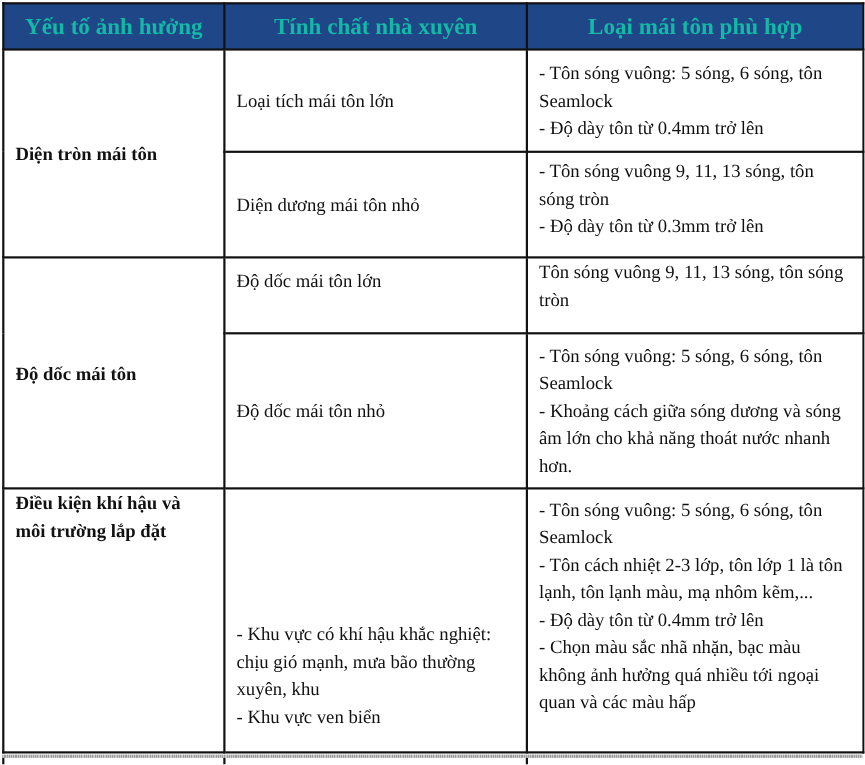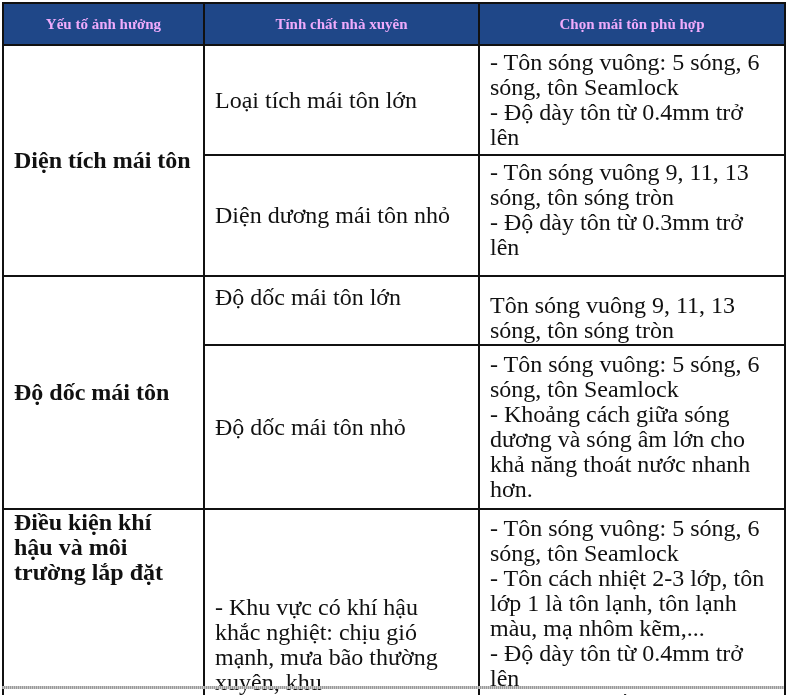--- a/index.html
+++ b/index.html
@@ -1,23 +1,23 @@
 <!DOCTYPE html>
 <html><head>
 <meta charset="utf-8">
 <style>
   html, body { margin:0; padding:0; background:#ffffff; }
   body { width:786px; height:695px; overflow:hidden; position:relative;
          font-family:"Liberation Serif","DejaVu Serif",serif; color:#111; }
   table.grid { position:absolute; left:2px; top:2px; border-collapse:collapse;
                table-layout:fixed; width:782px; }
   table.grid td, table.grid th { border:2px solid #111; vertical-align:middle;
-               padding:0 10px; font-size:24px; line-height:25px; }
-  table.grid th { background:#1f4788; color:#f0abfc; font-weight:bold;
-                  text-align:center; height:40px; font-size:15px; }
+               padding:0 10px; font-size:17px; line-height:25px; }
+  table.grid th { background:#1f4788; color:#14b8a6; font-weight:bold;
+                  text-align:center; height:40px; font-size:21px; }
   td.factor { font-weight:bold; }
   td.cell-text { white-space:pre-line; }
   .bottom-rule { position:absolute; left:2px; top:686px; width:782px; height:3px;
                  background:repeating-linear-gradient(90deg,#9a9a9a 0 1px,#c8c8c8 1px 2px); }
   .stub-l { position:absolute; left:2px; top:689px; width:2px; height:6px; background:#111; }
   .stub-m { position:absolute; left:203px; top:689px; width:2px; height:6px; background:#111; }
   .stub-r { position:absolute; left:478px; top:689px; width:2px; height:6px; background:#111; }
 </style>
 </head>
 <body>
@@ -25,51 +25,51 @@
 <table class="grid">
   <colgroup>
     <col style="width:201px">
     <col style="width:275px">
     <col style="width:306px">
   </colgroup>
   <thead>
     <tr>
       <th>Yếu tố ảnh hưởng</th>
       <th>Tính chất nhà xuyên</th>
-      <th>Chọn mái tôn phù hợp</th>
+      <th>Loại mái tôn phù hợp</th>
     </tr>
   </thead>
   <tbody>
 
     <tr style="height:93px">
-      <td rowspan="2" class="factor">Diện tích mái tôn</td>
+      <td rowspan="2" class="factor">Diện tròn mái tôn</td>
       <td class="cell-text">Loại tích mái tôn lớn</td>
       <td class="cell-text" style="padding-top:4px;padding-bottom:4px;">- Tôn sóng vuông: 5 sóng, 6 sóng, tôn Seamlock
 - Độ dày tôn từ 0.4mm trở lên</td>
     </tr>
     <tr style="height:93px">
       <td class="cell-text">Diện dương mái tôn nhỏ</td>
       <td class="cell-text" style="padding-top:4px;padding-bottom:15px;">- Tôn sóng vuông 9, 11, 13 sóng, tôn sóng tròn
 - Độ dày tôn từ 0.3mm trở lên</td>
     </tr>
 
     <tr style="height:69px">
       <td rowspan="2" class="factor">Độ dốc mái tôn</td>
       <td class="cell-text" style="vertical-align:top;padding-top:8px;margin-top:12px;">Độ dốc mái tôn lớn</td>
-      <td class="cell-text" style="vertical-align:top;padding-top:16px;border-radius:27px;">Tôn sóng vuông 9, 11, 13 sóng, tôn sóng tròn</td>
+      <td class="cell-text" style="vertical-align:top;padding-top:0;border-radius:27px;">Tôn sóng vuông 9, 11, 13 sóng, tôn sóng tròn</td>
     </tr>
     <tr style="height:141px">
       <td class="cell-text">Độ dốc mái tôn nhỏ</td>
       <td class="cell-text" style="padding-top:6px;padding-bottom:6px;">- Tôn sóng vuông: 5 sóng, 6 sóng, tôn Seamlock
 - Khoảng cách giữa sóng dương và sóng âm lớn cho khả năng thoát nước nhanh hơn.</td>
     </tr>
 
     <tr style="height:240px">
       <td class="factor" style="vertical-align:top;">Điều kiện khí hậu và môi trường lắp đặt</td>
-      <td class="cell-text" style="vertical-align:top;padding-top:85px;">- Khu vực có khí hậu khắc nghiệt: chịu gió mạnh, mưa bão thường xuyên, khu
+      <td class="cell-text" style="vertical-align:top;padding-top:119px;">- Khu vực có khí hậu khắc nghiệt: chịu gió mạnh, mưa bão thường xuyên, khu
 - Khu vực ven biển</td>
       <td class="cell-text" style="vertical-align:top;padding-top:6px;">- Tôn sóng vuông: 5 sóng, 6 sóng, tôn Seamlock
 - Tôn cách nhiệt 2-3 lớp, tôn lớp 1 là tôn lạnh, tôn lạnh màu, mạ nhôm kẽm,...
 - Độ dày tôn từ 0.4mm trở lên
 - Chọn màu sắc nhã nhặn, bạc màu không ảnh hưởng quá nhiều tới ngoại quan và các màu hấp</td>
     </tr>
   </tbody>
 </table>
 
 <div class="bottom-rule"></div>

